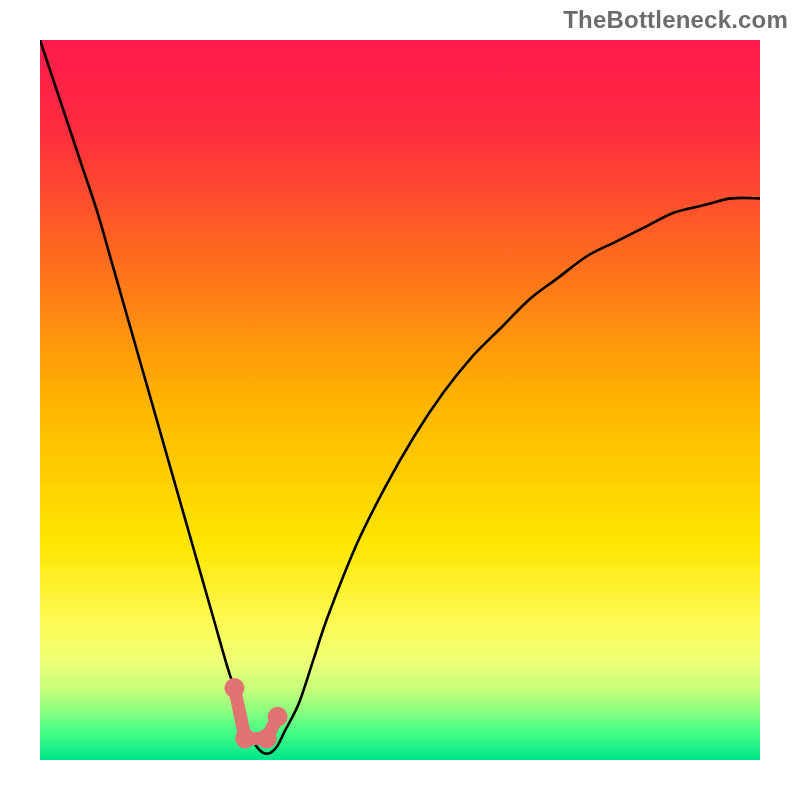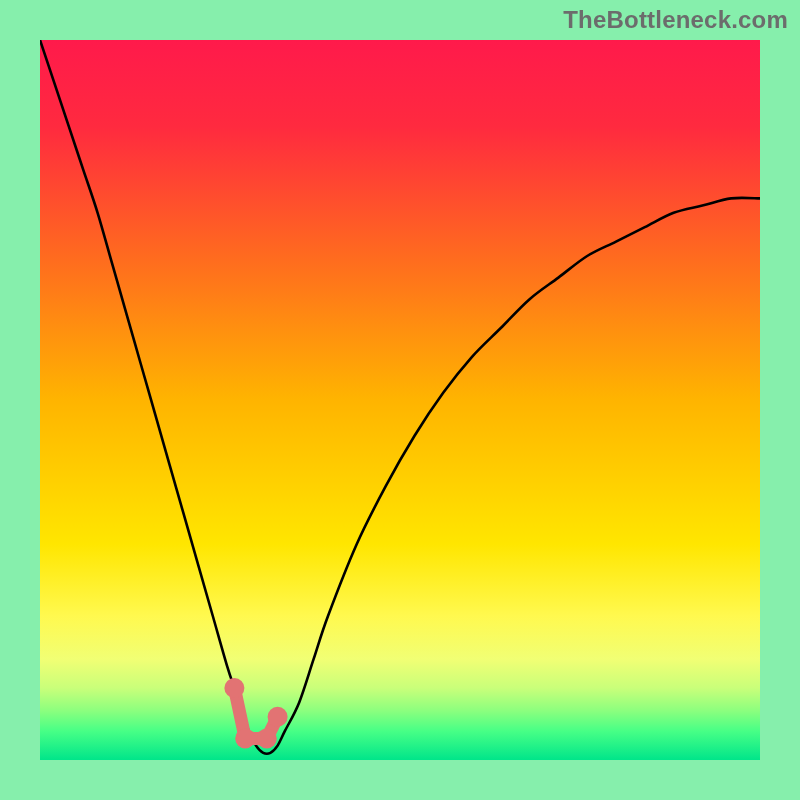--- a/index.html
+++ b/index.html
@@ -8,21 +8,21 @@
     width: 800px;
     height: 800px;
     background: #000;
     overflow: hidden;
     font-family: Arial, Helvetica, sans-serif;
   }
   .frame {
     position: absolute;
     left: 0; top: 0;
     width: 800px; height: 800px;
-    background: #86efac;
+    background: #ffffff;
   }
   .watermark {
     position: absolute;
     top: 6px;
     right: 12px;
     z-index: 20;
     font-size: 24px;
     font-weight: bold;
     color: #6c6c6c;
     letter-spacing: 0.2px;

